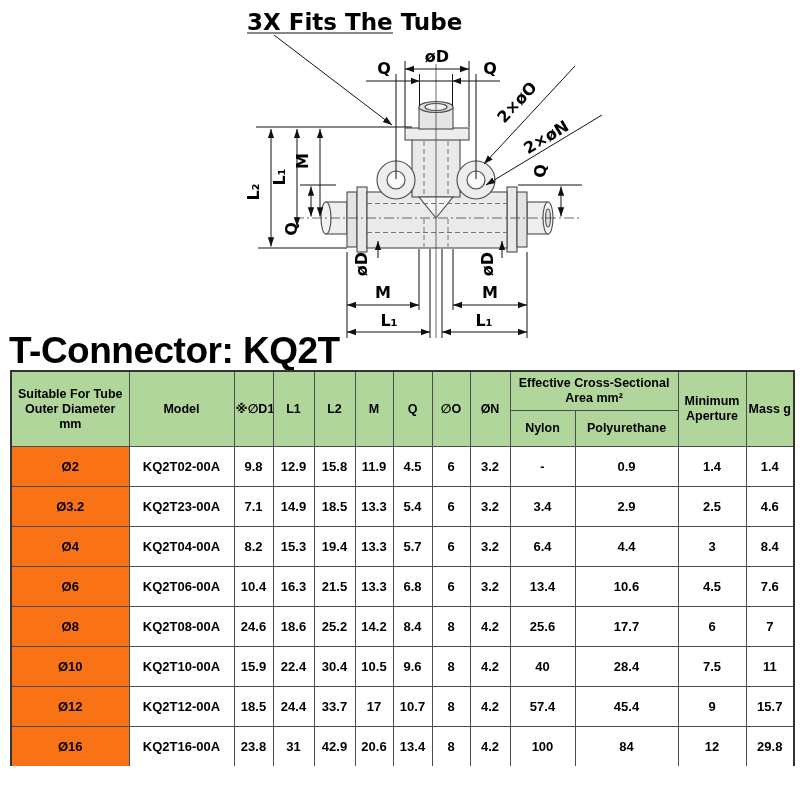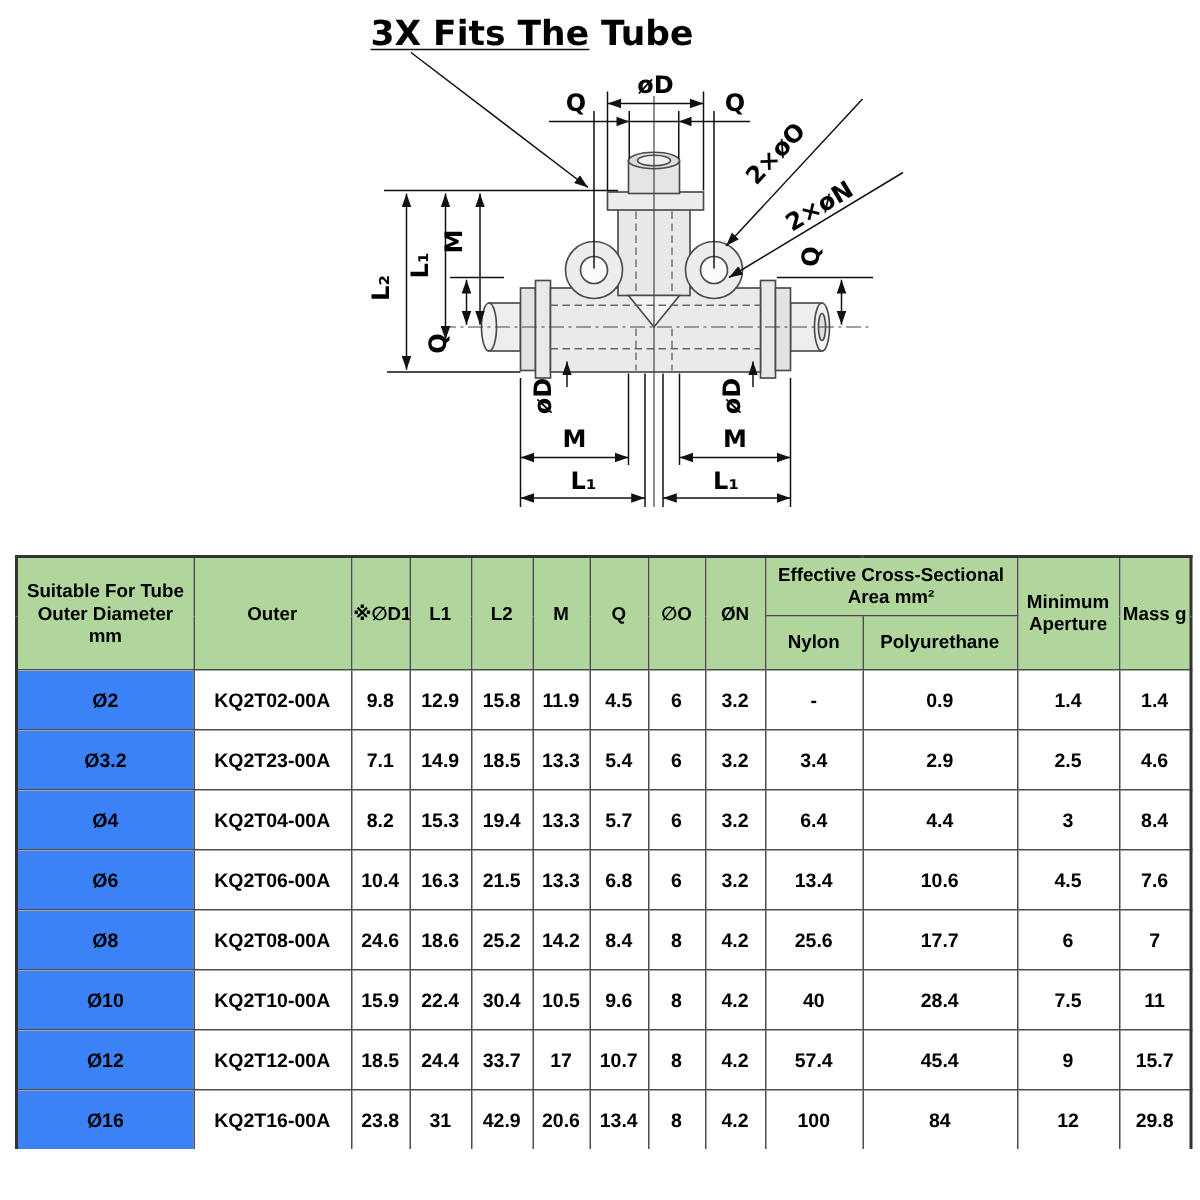--- a/index.html
+++ b/index.html
@@ -8,21 +8,21 @@
   #drawing{position:absolute;left:0;top:0;}
   #page-title{position:absolute;left:9px;top:330px;font-size:37px;font-weight:bold;color:#000;
               letter-spacing:-0.5px;white-space:nowrap;}
   #spec-table{position:absolute;left:10px;top:370px;border-collapse:collapse;table-layout:fixed;
               width:784px;font-family:"Liberation Sans","DejaVu Sans",sans-serif;border-radius:31px;}
   #spec-table th,#spec-table td{border:1.5px solid #4c4c4c;text-align:center;vertical-align:middle;
               padding:1px;color:#000;font-weight:bold;overflow:hidden;}
   #spec-table{border:2px solid #333;}
   #spec-table th{font-size:12.5px;line-height:1.2;background:#b1d69b;}
   #spec-table td{font-size:13px;height:37px;background:#ffffff;}
-  #spec-table td.green{background:#3b82f6;text-align:center;}
+  #spec-table td.green{background:#f97316;text-align:center;}
   #spec-table tr.subhead th{height:33px;margin-top:17px;}
   #spec-table tr.tophead th{height:36px;}
   svg text{fill:#000;font-weight:bold;font-family:"DejaVu Sans","Liberation Sans",sans-serif;}
 </style>
 </head>
 <body>
 
 <div id="stage">
 
   <svg id="drawing" width="800" height="348" viewBox="0 0 800 348">
@@ -116,41 +116,42 @@
     <text x="297" y="229" font-size="16" text-anchor="middle" transform="rotate(-90 297 229)">Q</text>
     <text x="546" y="171" font-size="16" text-anchor="middle" transform="rotate(-90 546 171)">Q</text>
     <text x="367" y="264" font-size="16" text-anchor="middle" transform="rotate(-90 367 264)">øD</text>
     <text x="493" y="264" font-size="16" text-anchor="middle" transform="rotate(-90 493 264)">øD</text>
     <text x="383" y="298" font-size="16" text-anchor="middle">M</text>
     <text x="490" y="298" font-size="16" text-anchor="middle">M</text>
     <text x="389" y="326" font-size="16" text-anchor="middle">L₁</text>
     <text x="484" y="326" font-size="16" text-anchor="middle">L₁</text>
   </svg>
 
+  <div id="page-title">T-Connector: KQ2T</div>
 
   <table id="spec-table">
     <colgroup>
       <col style="width:118px">
         <col style="width:105px">
         <col style="width:39px">
         <col style="width:41px">
       <col style="width:41px">
         <col style="width:38px">
         <col style="width:39px">
         <col style="width:38px">
       <col style="width:40px">
         <col style="width:65px">
         <col style="width:103px">
         <col style="width:68px">
       <col style="width:48px">
     </colgroup>
     <thead>
       <tr class="tophead">
         <th rowspan="2">Suitable For Tube Outer Diameter mm</th>
-        <th rowspan="2">Outer</th>
+        <th rowspan="2">Model</th>
         <th rowspan="2">※∅D1</th>
         <th rowspan="2">L1</th>
         <th rowspan="2">L2</th>
         <th rowspan="2">M</th>
         <th rowspan="2">Q</th>
         <th rowspan="2">∅O</th>
         <th rowspan="2">ØN</th>
         <th colspan="2">Effective Cross-Sectional Area mm²</th>
         <th rowspan="2">Minimum Aperture</th>
         <th rowspan="2">Mass g</th>

